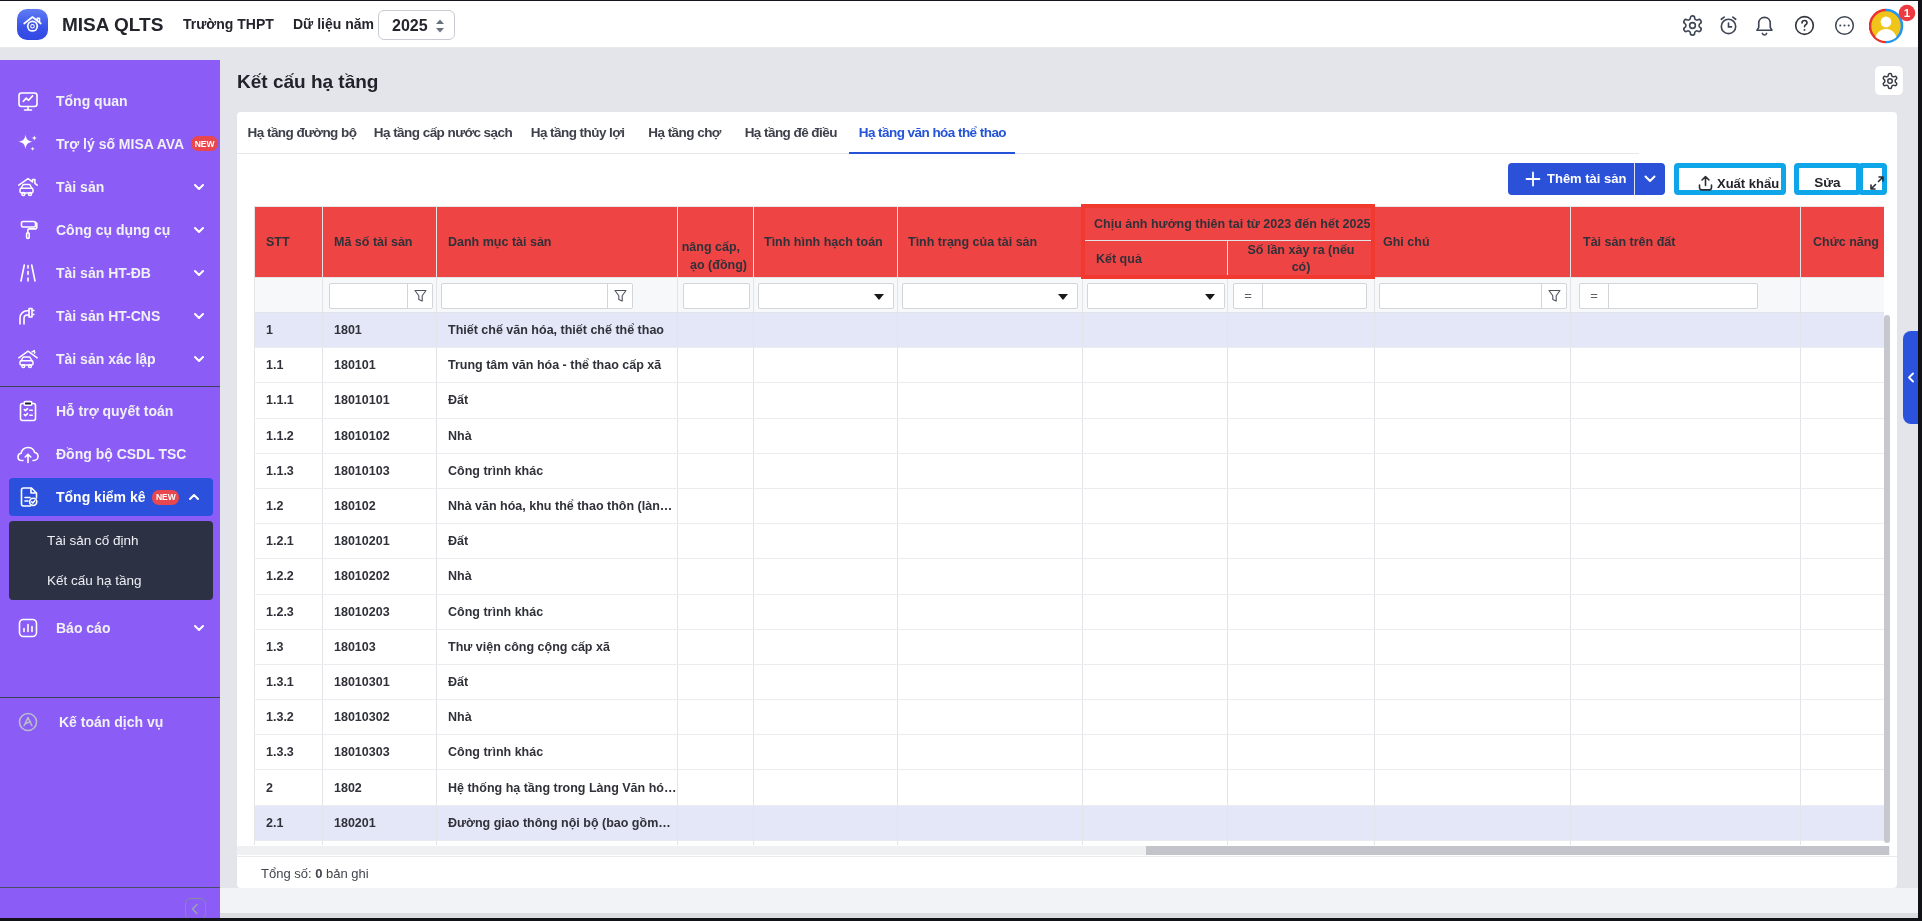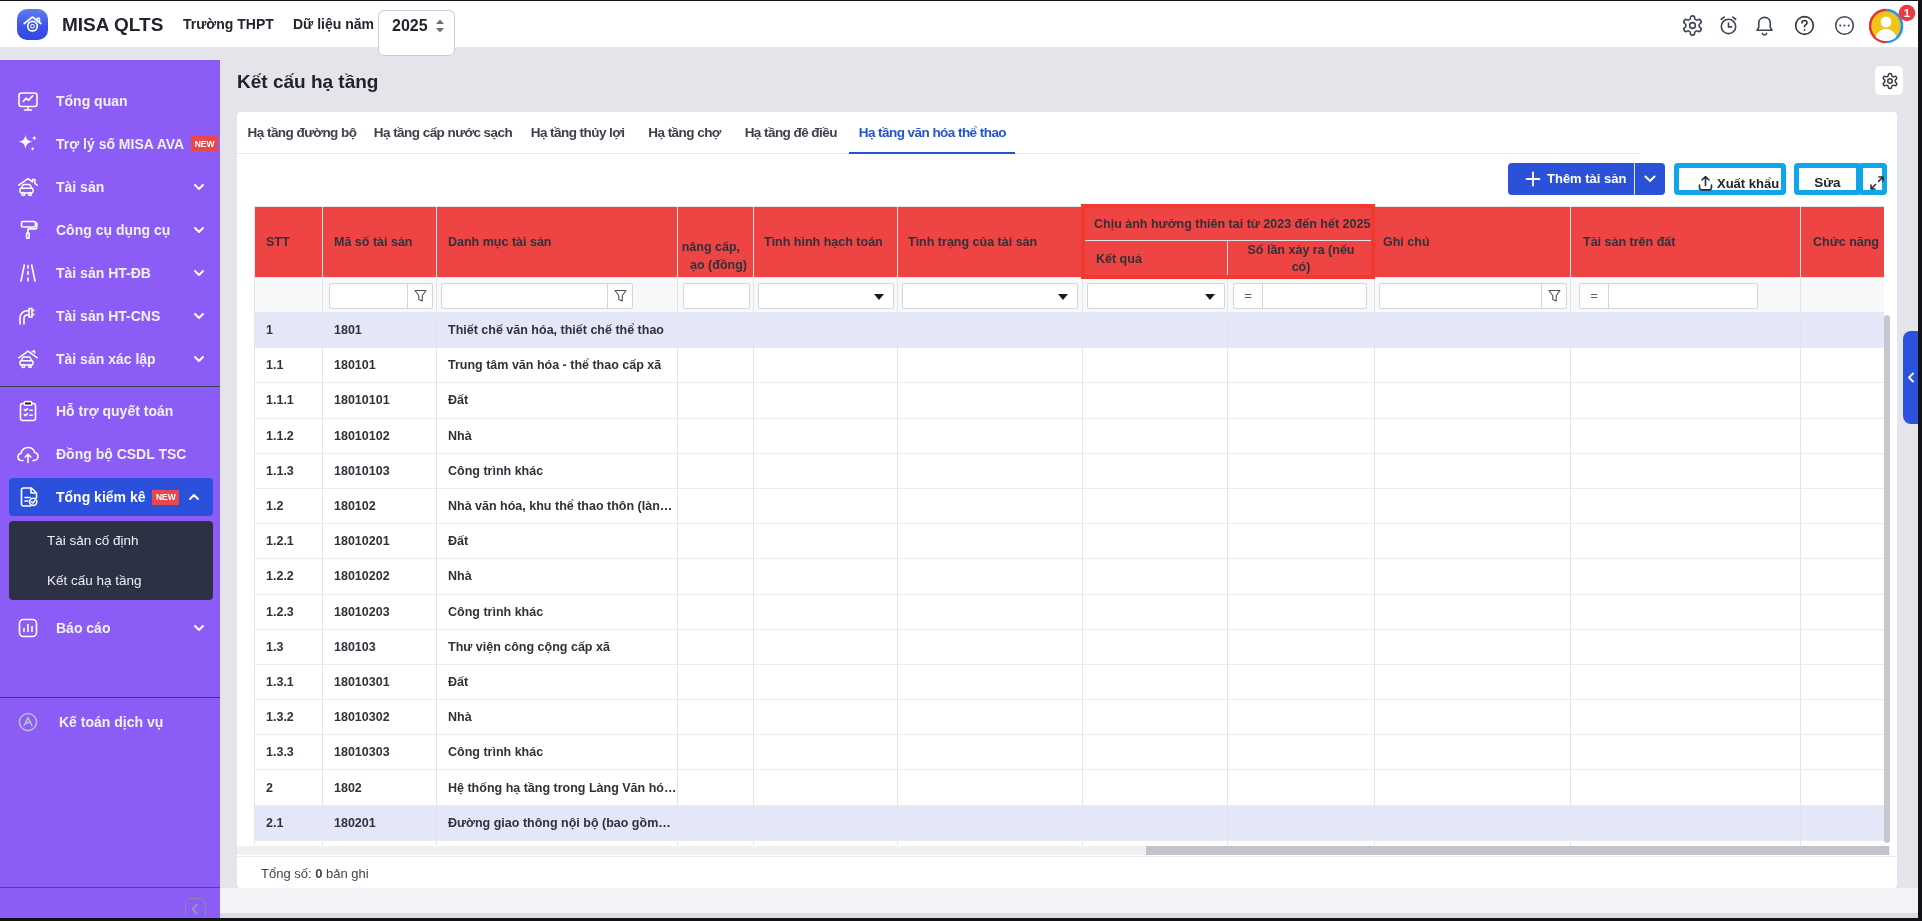--- a/index.html
+++ b/index.html
@@ -13,31 +13,31 @@
 #edge-right { position:absolute; right:0; top:0; width:4px; height:921px; background:#101218; z-index:60; }
 #edge-bottom { position:absolute; left:0; bottom:0; width:1922px; height:3px; background:#101218; z-index:60; }
 #edge-b2 { position:absolute; left:220px; bottom:3px; width:1702px; height:5px; background:#dcdde1; z-index:59; }
 
 
 #topbar { position:absolute; left:0; top:0; width:1922px; height:48px; background:#fff; border-bottom:1px solid #e7e8eb; z-index:50; }
 #logo { position:absolute; left:17px; top:9px; width:31px; height:31px; border-radius:10px; background:linear-gradient(180deg,#5f7cf3 0%,#3a52e9 60%,#3148e4 100%); }
 #logo svg { position:absolute; left:4px; top:4px; }
 #brand { position:absolute; left:62px; top:14px; font-size:19px; font-weight:bold; color:#23242c; }
 .tb-lbl { position:absolute; top:16px; font-size:14px; font-weight:bold; color:#23242c; }
-#yearbox { position:absolute; left:378px; top:10px; width:77px; height:46px; border:1px solid #c9ccd3; border-radius:6px; background:#fff; }
+#yearbox { position:absolute; left:378px; top:10px; width:77px; height:30px; border:1px solid #c9ccd3; border-radius:6px; background:#fff; }
 #yearbox .yr { position:absolute; left:13px; top:6px; font-size:16px; font-weight:bold; color:#23242c; }
 .tb-ic { position:absolute; top:14px; width:23px; height:23px; }
 
 
 #sidebar { position:absolute; left:0; top:60px; width:220px; height:873px; background:#8b5cf6; z-index:40; }
 .sm-item { position:absolute; left:0; width:220px; height:43px; }
 .sm-item .ic { position:absolute; left:16px; top:50%; transform:translateY(-50%); width:24px; height:24px; }
 .sm-item .tx { position:absolute; left:56px; top:50%; transform:translateY(-50%); font-size:14px; font-weight:bold; color:#f0f1f6; white-space:nowrap; }
 .sm-item .chev { position:absolute; right:14px; top:50%; transform:translateY(-50%); width:14px; height:14px; }
-.badge-new { display:inline-block; margin-left:7px; background:#e8474d; color:#fff; font-size:8.5px; font-weight:bold; padding:2.5px 3.5px; border-radius:0; vertical-align:2px; }
+.badge-new { display:inline-block; margin-left:7px; background:#e8474d; color:#fff; font-size:8.5px; font-weight:bold; padding:2.5px 3.5px; border-radius:7px; vertical-align:2px; }
 .sm-sep { position:absolute; left:0; width:220px; height:1px; background:#3c4055; }
 #sm-active { position:absolute; left:9px; width:204px; height:38px; border-radius:4px; background:#2b50dc; }
 #sm-active .tx { position:absolute; left:47px; top:50%; transform:translateY(-50%); font-size:14px; font-weight:bold; color:#fff; white-space:nowrap; }
 #sm-active .ic { position:absolute; left:8px; top:7px; width:24px; height:24px; }
 #sm-sub { position:absolute; left:9px; width:204px; border-radius:4px; background:#2d3144; }
 .sub-item { position:absolute; left:38px; font-size:13.5px; color:#eef0f5; white-space:nowrap; }
 #collapse-btn { position:absolute; left:185px; top:838px; width:21px; height:22px; border:1.5px solid #878c9e; border-radius:6px; }
 
 
 #main { position:absolute; left:220px; top:48px; width:1698px; height:870px; background:#e4e5ea; }

